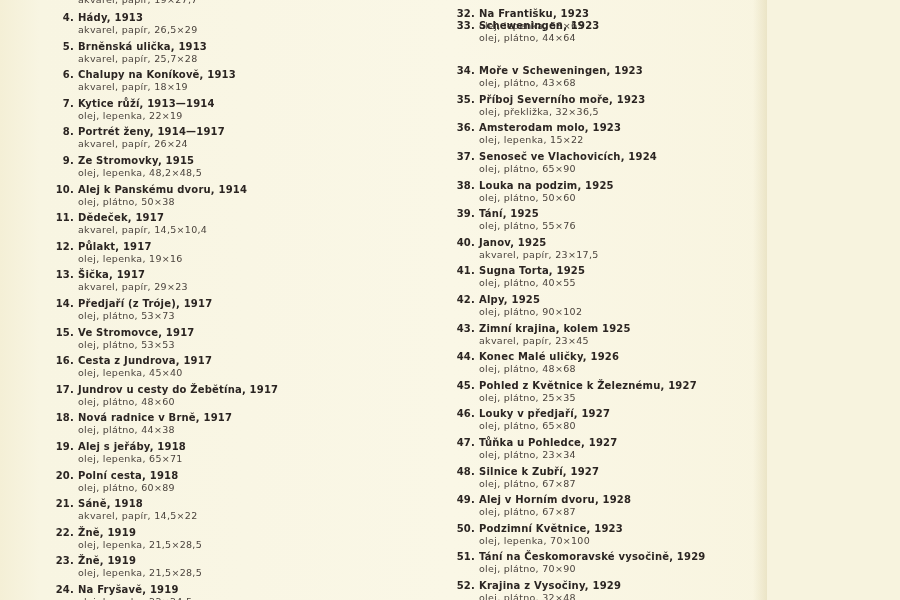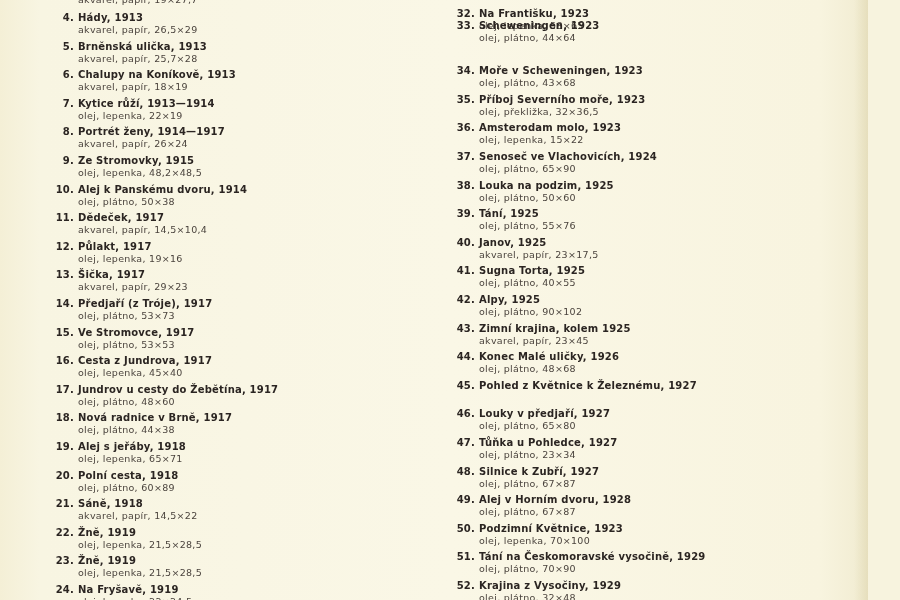--- a/index.html
+++ b/index.html
@@ -11,21 +11,21 @@
     height: 600px;
     overflow: hidden;
     position: relative;
     background: #f7f3de;
     font-family: "DejaVu Sans", "Liberation Sans", sans-serif;
     color: #2a2420;
   }
   .page {
     position: absolute;
     left: 0; top: 0;
-    width: 868px; height: 600px;
+    width: 767px; height: 600px;
     background: linear-gradient(to right, #f4efd6 0px, #f8f5e2 40px, #faf7e6 450px, #f8f4df 820px, #f0ebd0 870px, #e6dfc1 900px);
   }
   .page-edge {
     position: absolute;
     right: 0; top: 0;
     width: 14px; height: 600px;
     background: linear-gradient(to right, rgba(220,210,170,0) 0, rgba(210,198,150,0.35) 100%);
   }
   .column {
     position: absolute;
@@ -215,20 +215,21 @@
       <div class="entry" style="top: 322.6px;">
         <span class="title-line"><span class="num">43.</span><span>Zimní krajina, kolem 1925</span></span>
         <span class="desc-line">akvarel, papír, 23×45</span>
       </div>
       <div class="entry" style="top: 351.2px;">
         <span class="title-line"><span class="num">44.</span><span>Konec Malé uličky, 1926</span></span>
         <span class="desc-line">olej, plátno, 48×68</span>
       </div>
       <div class="entry" style="top: 379.8px;">
         <span class="title-line"><span class="num">45.</span><span>Pohled z Květnice k Železnému, 1927</span></span>
+        <span class="desc-line">olej, plátno, 25×35</span>
       </div>
       <div class="entry" style="top: 408.4px;">
         <span class="title-line"><span class="num">46.</span><span>Louky v předjaří, 1927</span></span>
         <span class="desc-line">olej, plátno, 65×80</span>
       </div>
       <div class="entry" style="top: 437px;">
         <span class="title-line"><span class="num">47.</span><span>Tůňka u Pohledce, 1927</span></span>
         <span class="desc-line">olej, plátno, 23×34</span>
       </div>
       <div class="entry" style="top: 465.6px;">

